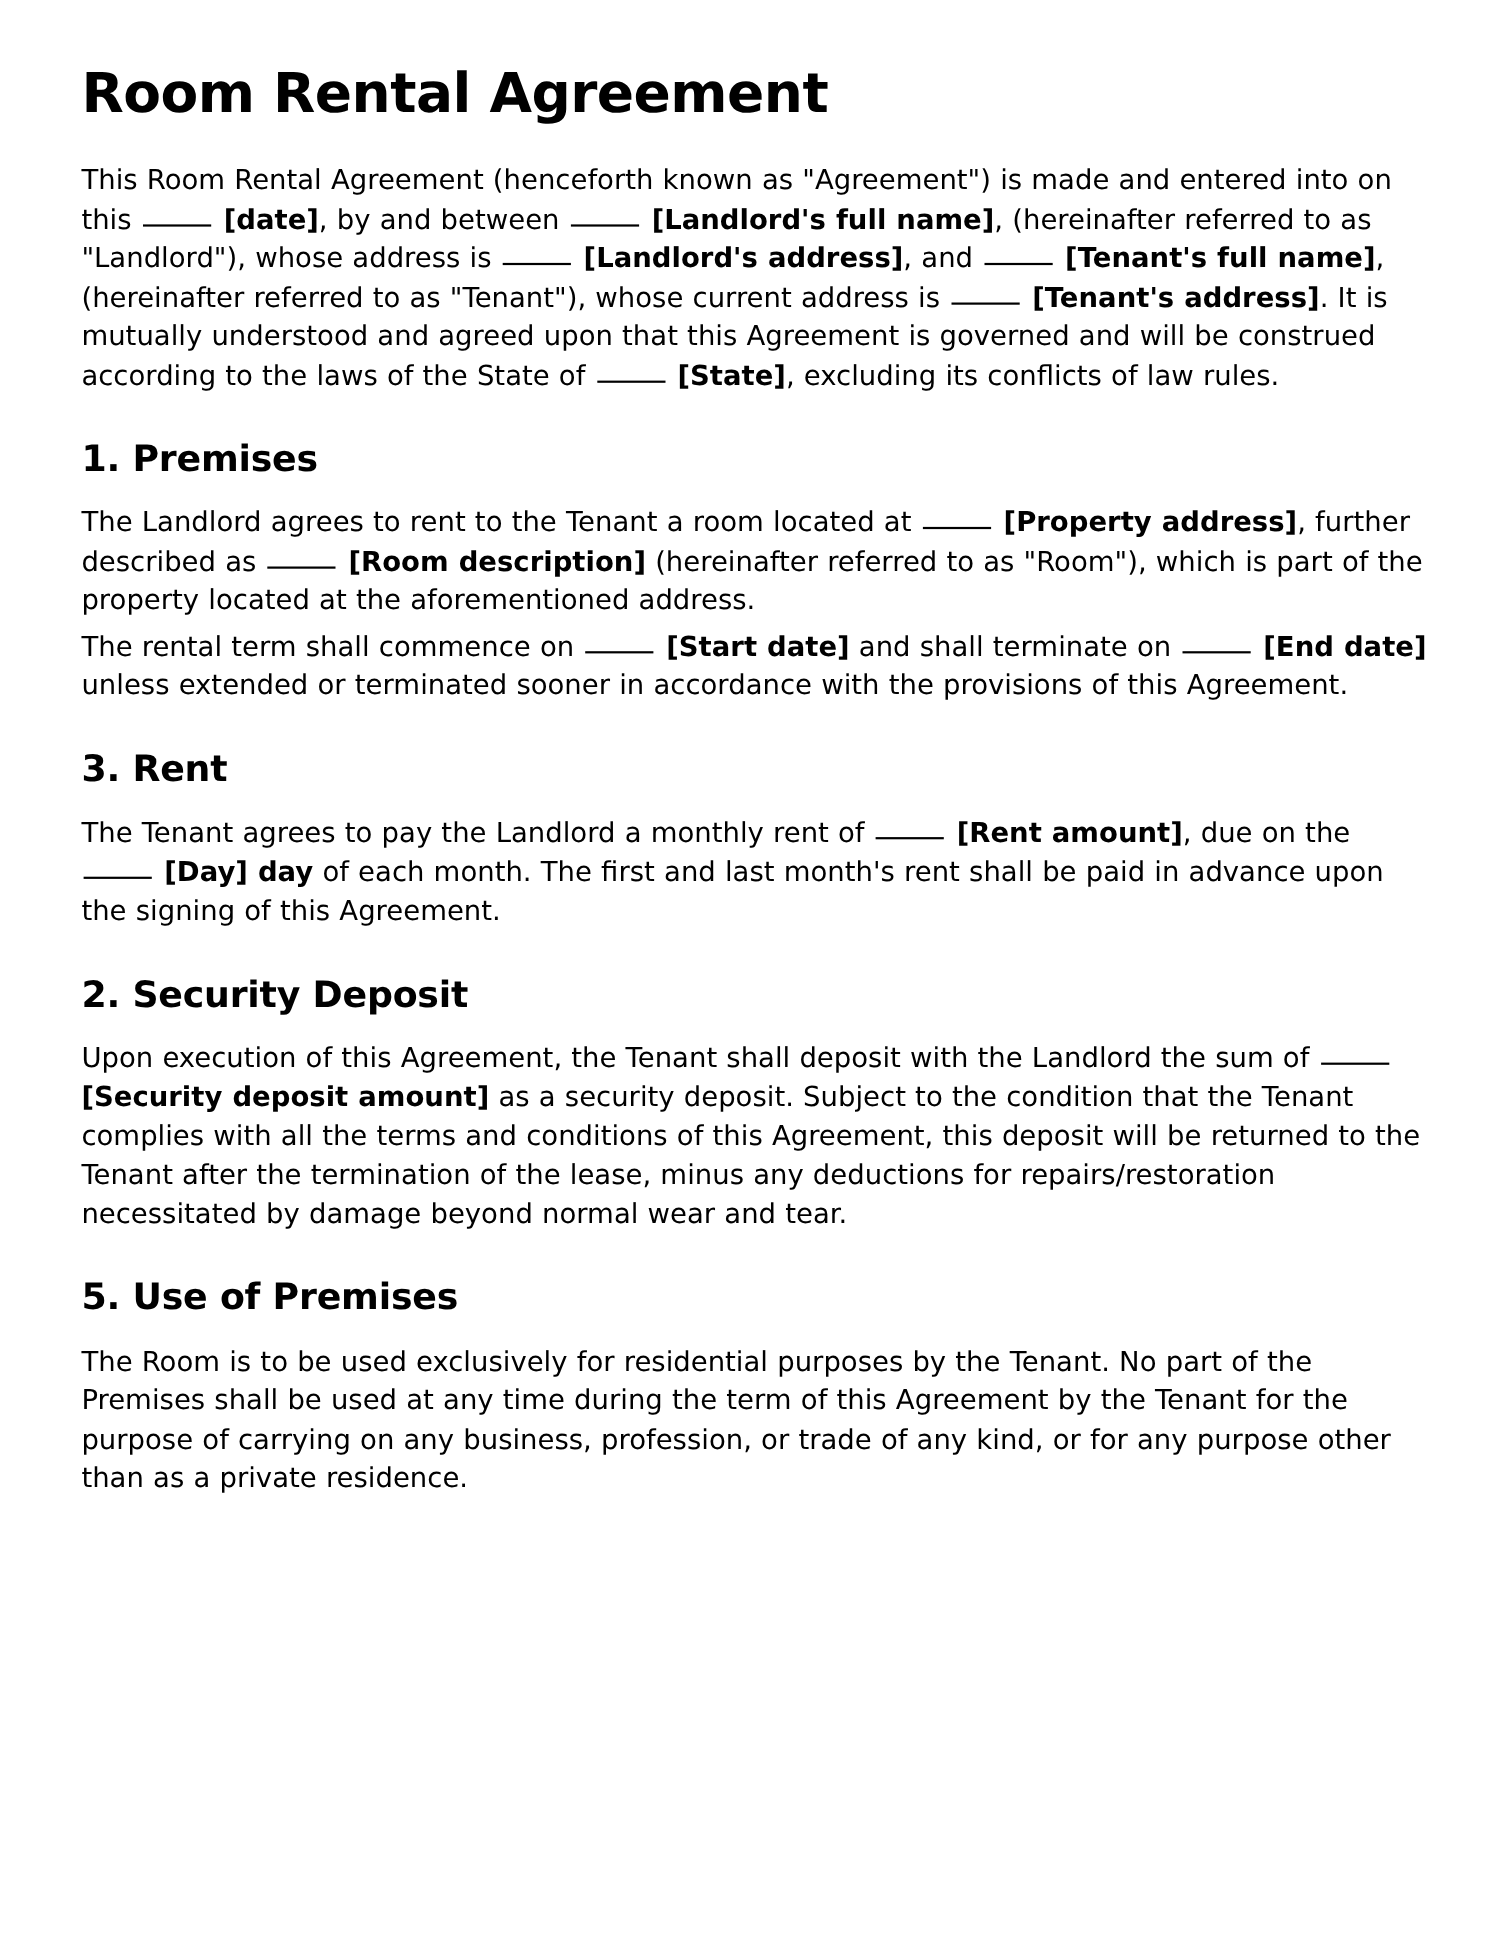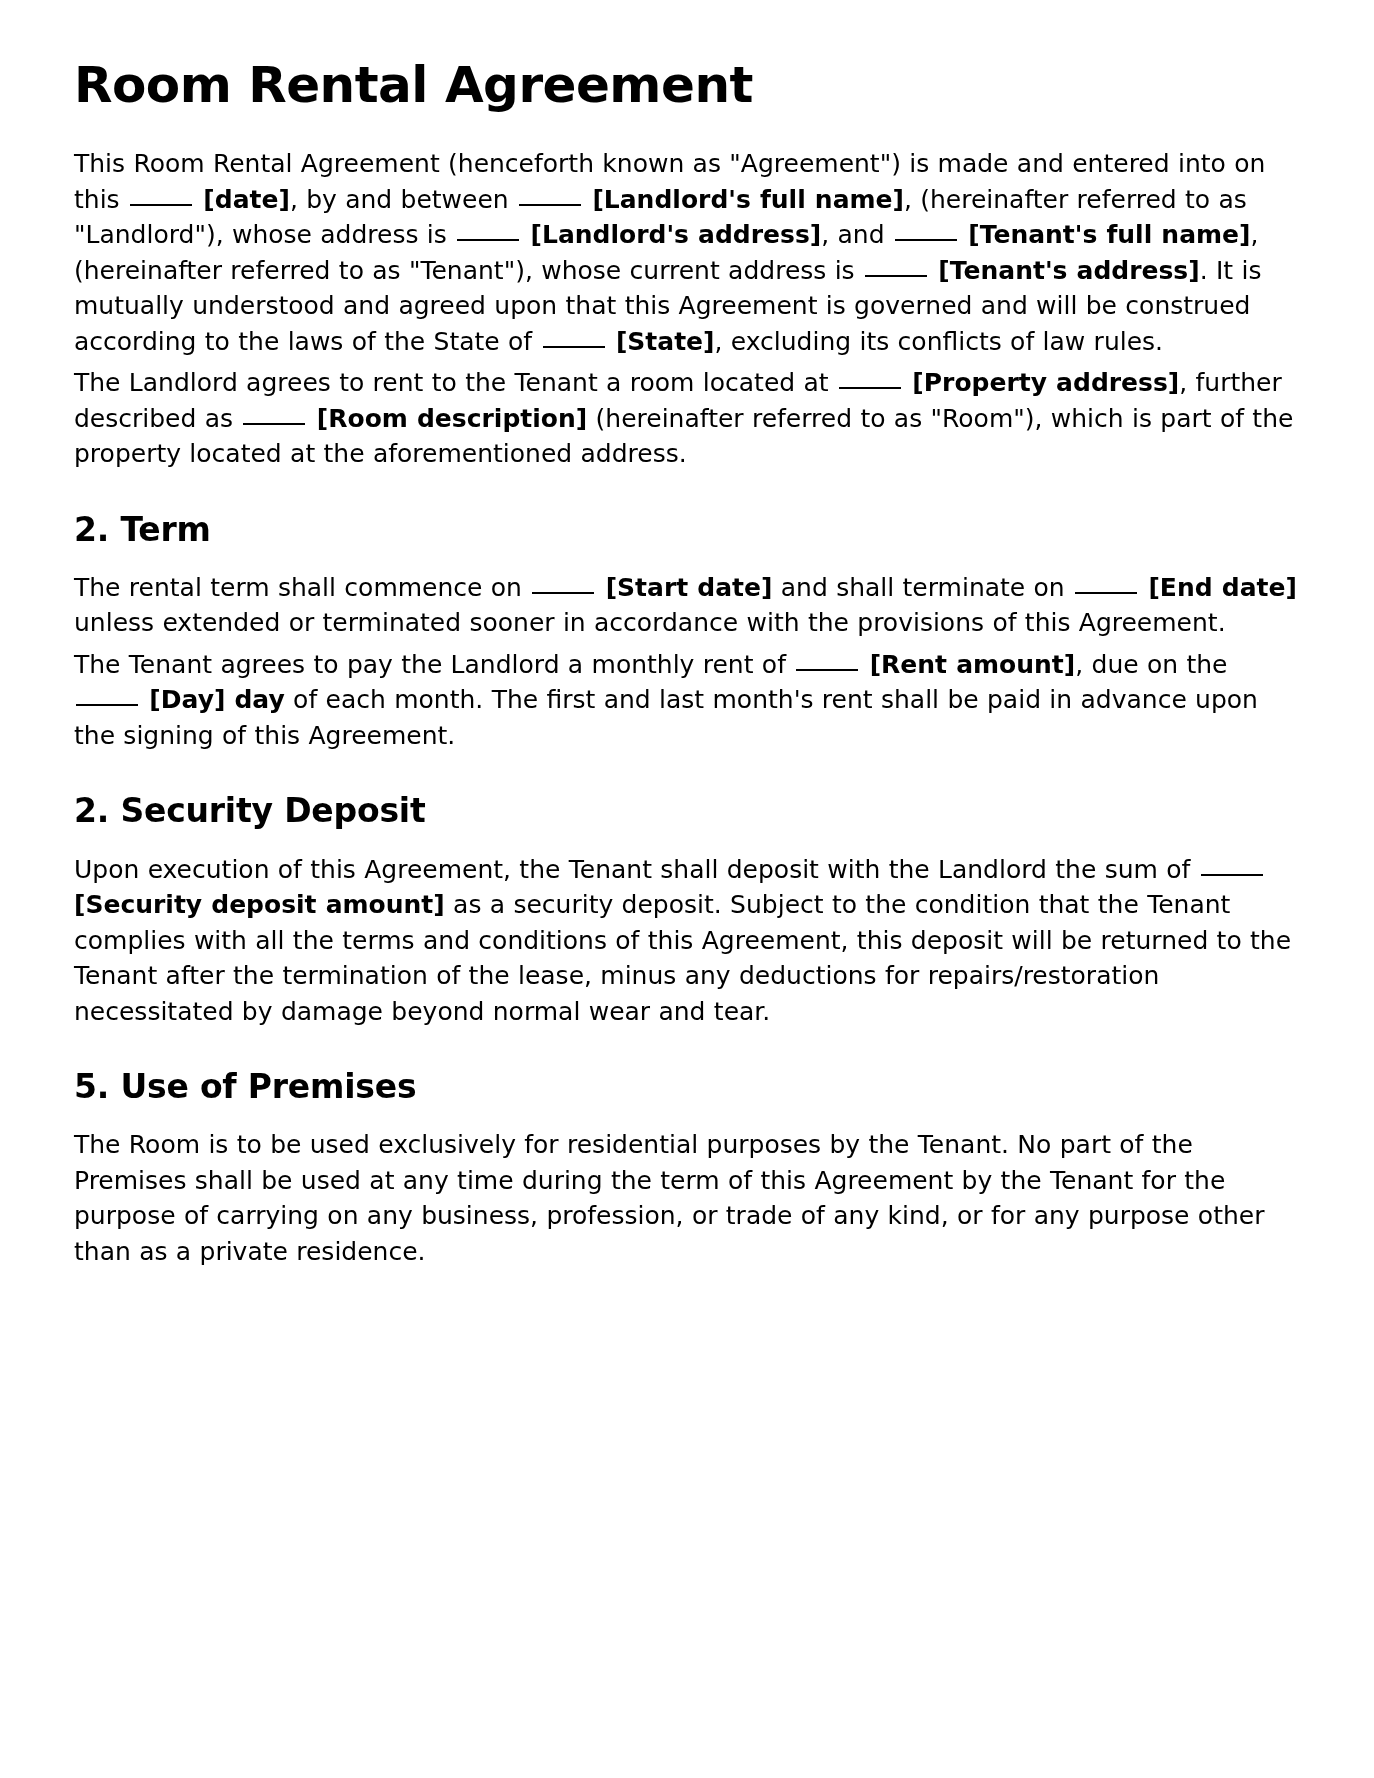--- a/index.html
+++ b/index.html
@@ -87,37 +87,38 @@
     <span class="blank"></span>
     <b class="fill">[Landlord's address]</b><span>, and</span>
     <span class="blank"></span>
     <b class="fill">[Tenant's full name]</b><span>, (hereinafter referred to as "Tenant"), whose current address is</span>
     <span class="blank"></span>
     <b class="fill">[Tenant's address]</b><span>. It is mutually understood and agreed upon that this Agreement is governed and will be construed according to the laws of the State of</span>
     <span class="blank"></span>
     <b class="fill">[State]</b><span>, excluding its conflicts of law rules.</span>
   </p>
 
+  <h2 class="section-title">1. Premises</h2>
   <p class="para">
     <span>The Landlord agrees to rent to the Tenant a room located at</span>
     <span class="blank"></span>
     <b class="fill">[Property address]</b><span>, further described as</span>
     <span class="blank"></span>
     <b class="fill">[Room description]</b><span> (hereinafter referred to as "Room"), which is part of the property located at the aforementioned address.</span>
   </p>
 
-  <h2 class="section-title">2. Term</h2>
   <p class="para">
     <span>The rental term shall commence on</span>
     <span class="blank"></span>
     <b class="fill">[Start date]</b><span> and shall terminate on</span>
     <span class="blank"></span>
     <b class="fill">[End date]</b><span> unless extended or terminated sooner in accordance with the provisions of this Agreement.</span>
   </p>
 
+  <h2 class="section-title">3. Rent</h2>
   <p class="para">
     <span>The Tenant agrees to pay the Landlord a monthly rent of</span>
     <span class="blank"></span>
     <b class="fill">[Rent amount]</b><span>, due on the</span>
     <span class="blank"></span>
     <b class="fill">[Day] day</b><span> of each month. The first and last month's rent shall be paid in advance upon the signing of this Agreement.</span>
   </p>
 
   <h2 class="section-title">2. Security Deposit</h2>
   <p class="para">

